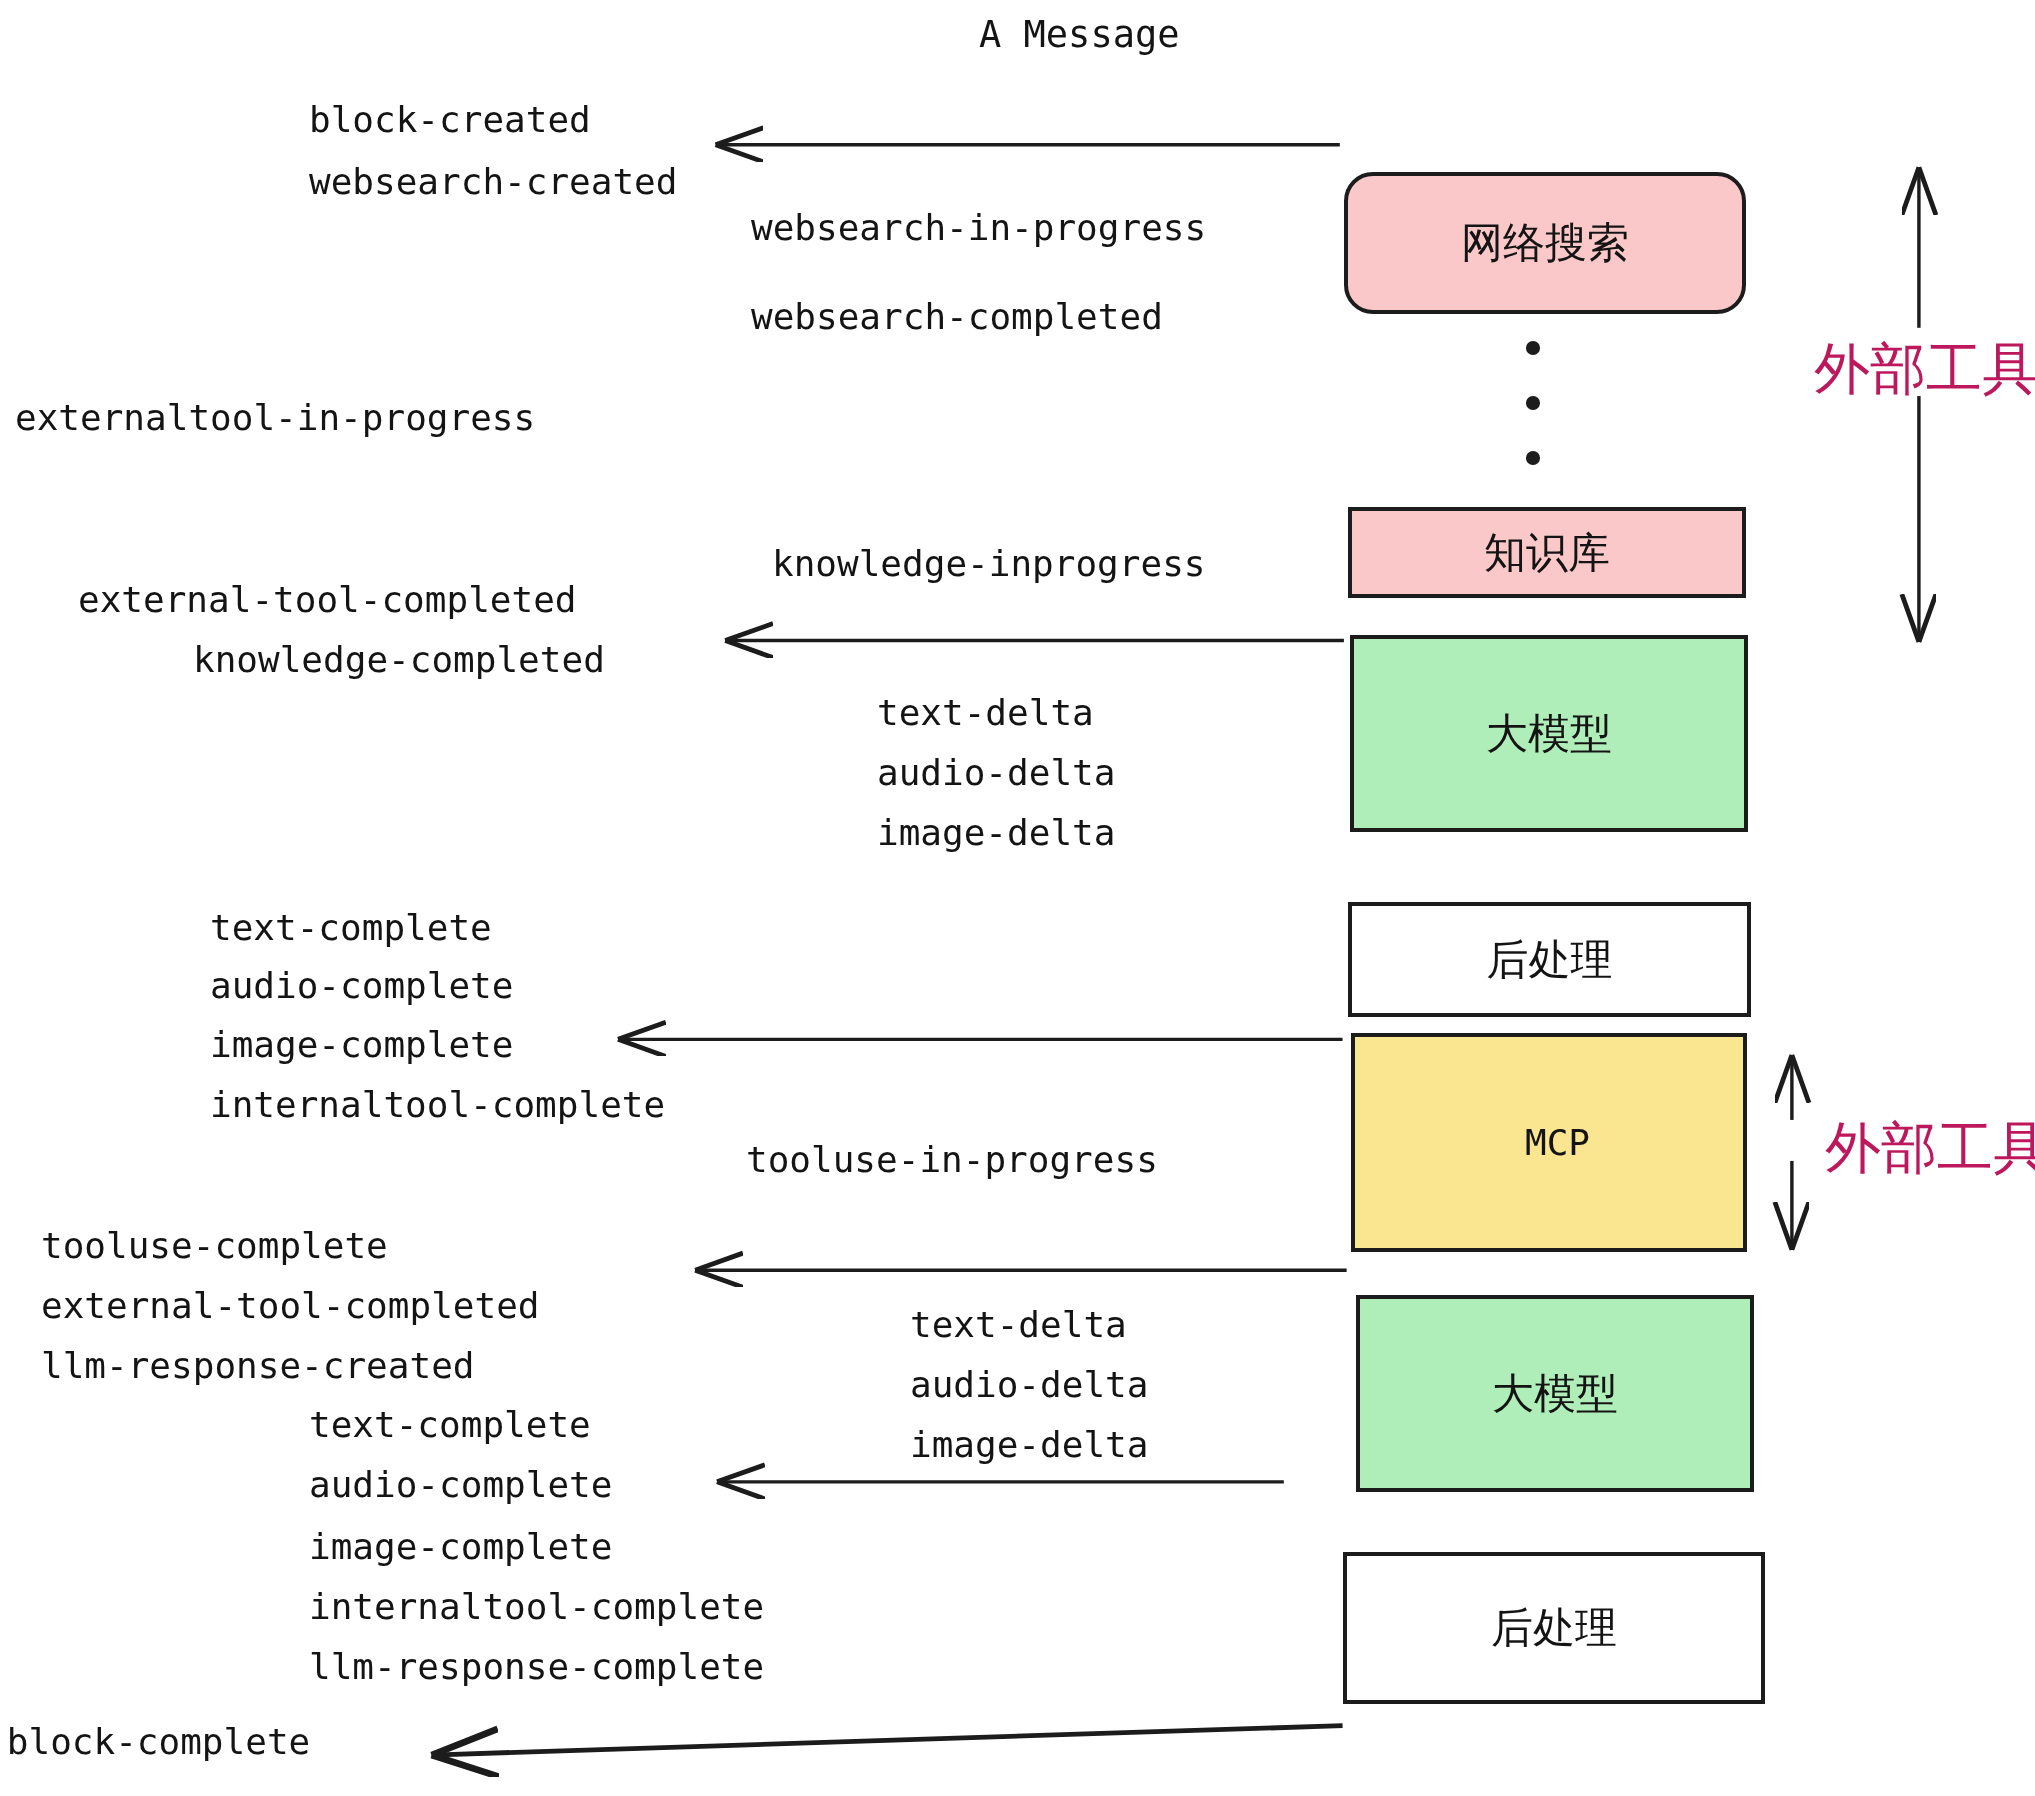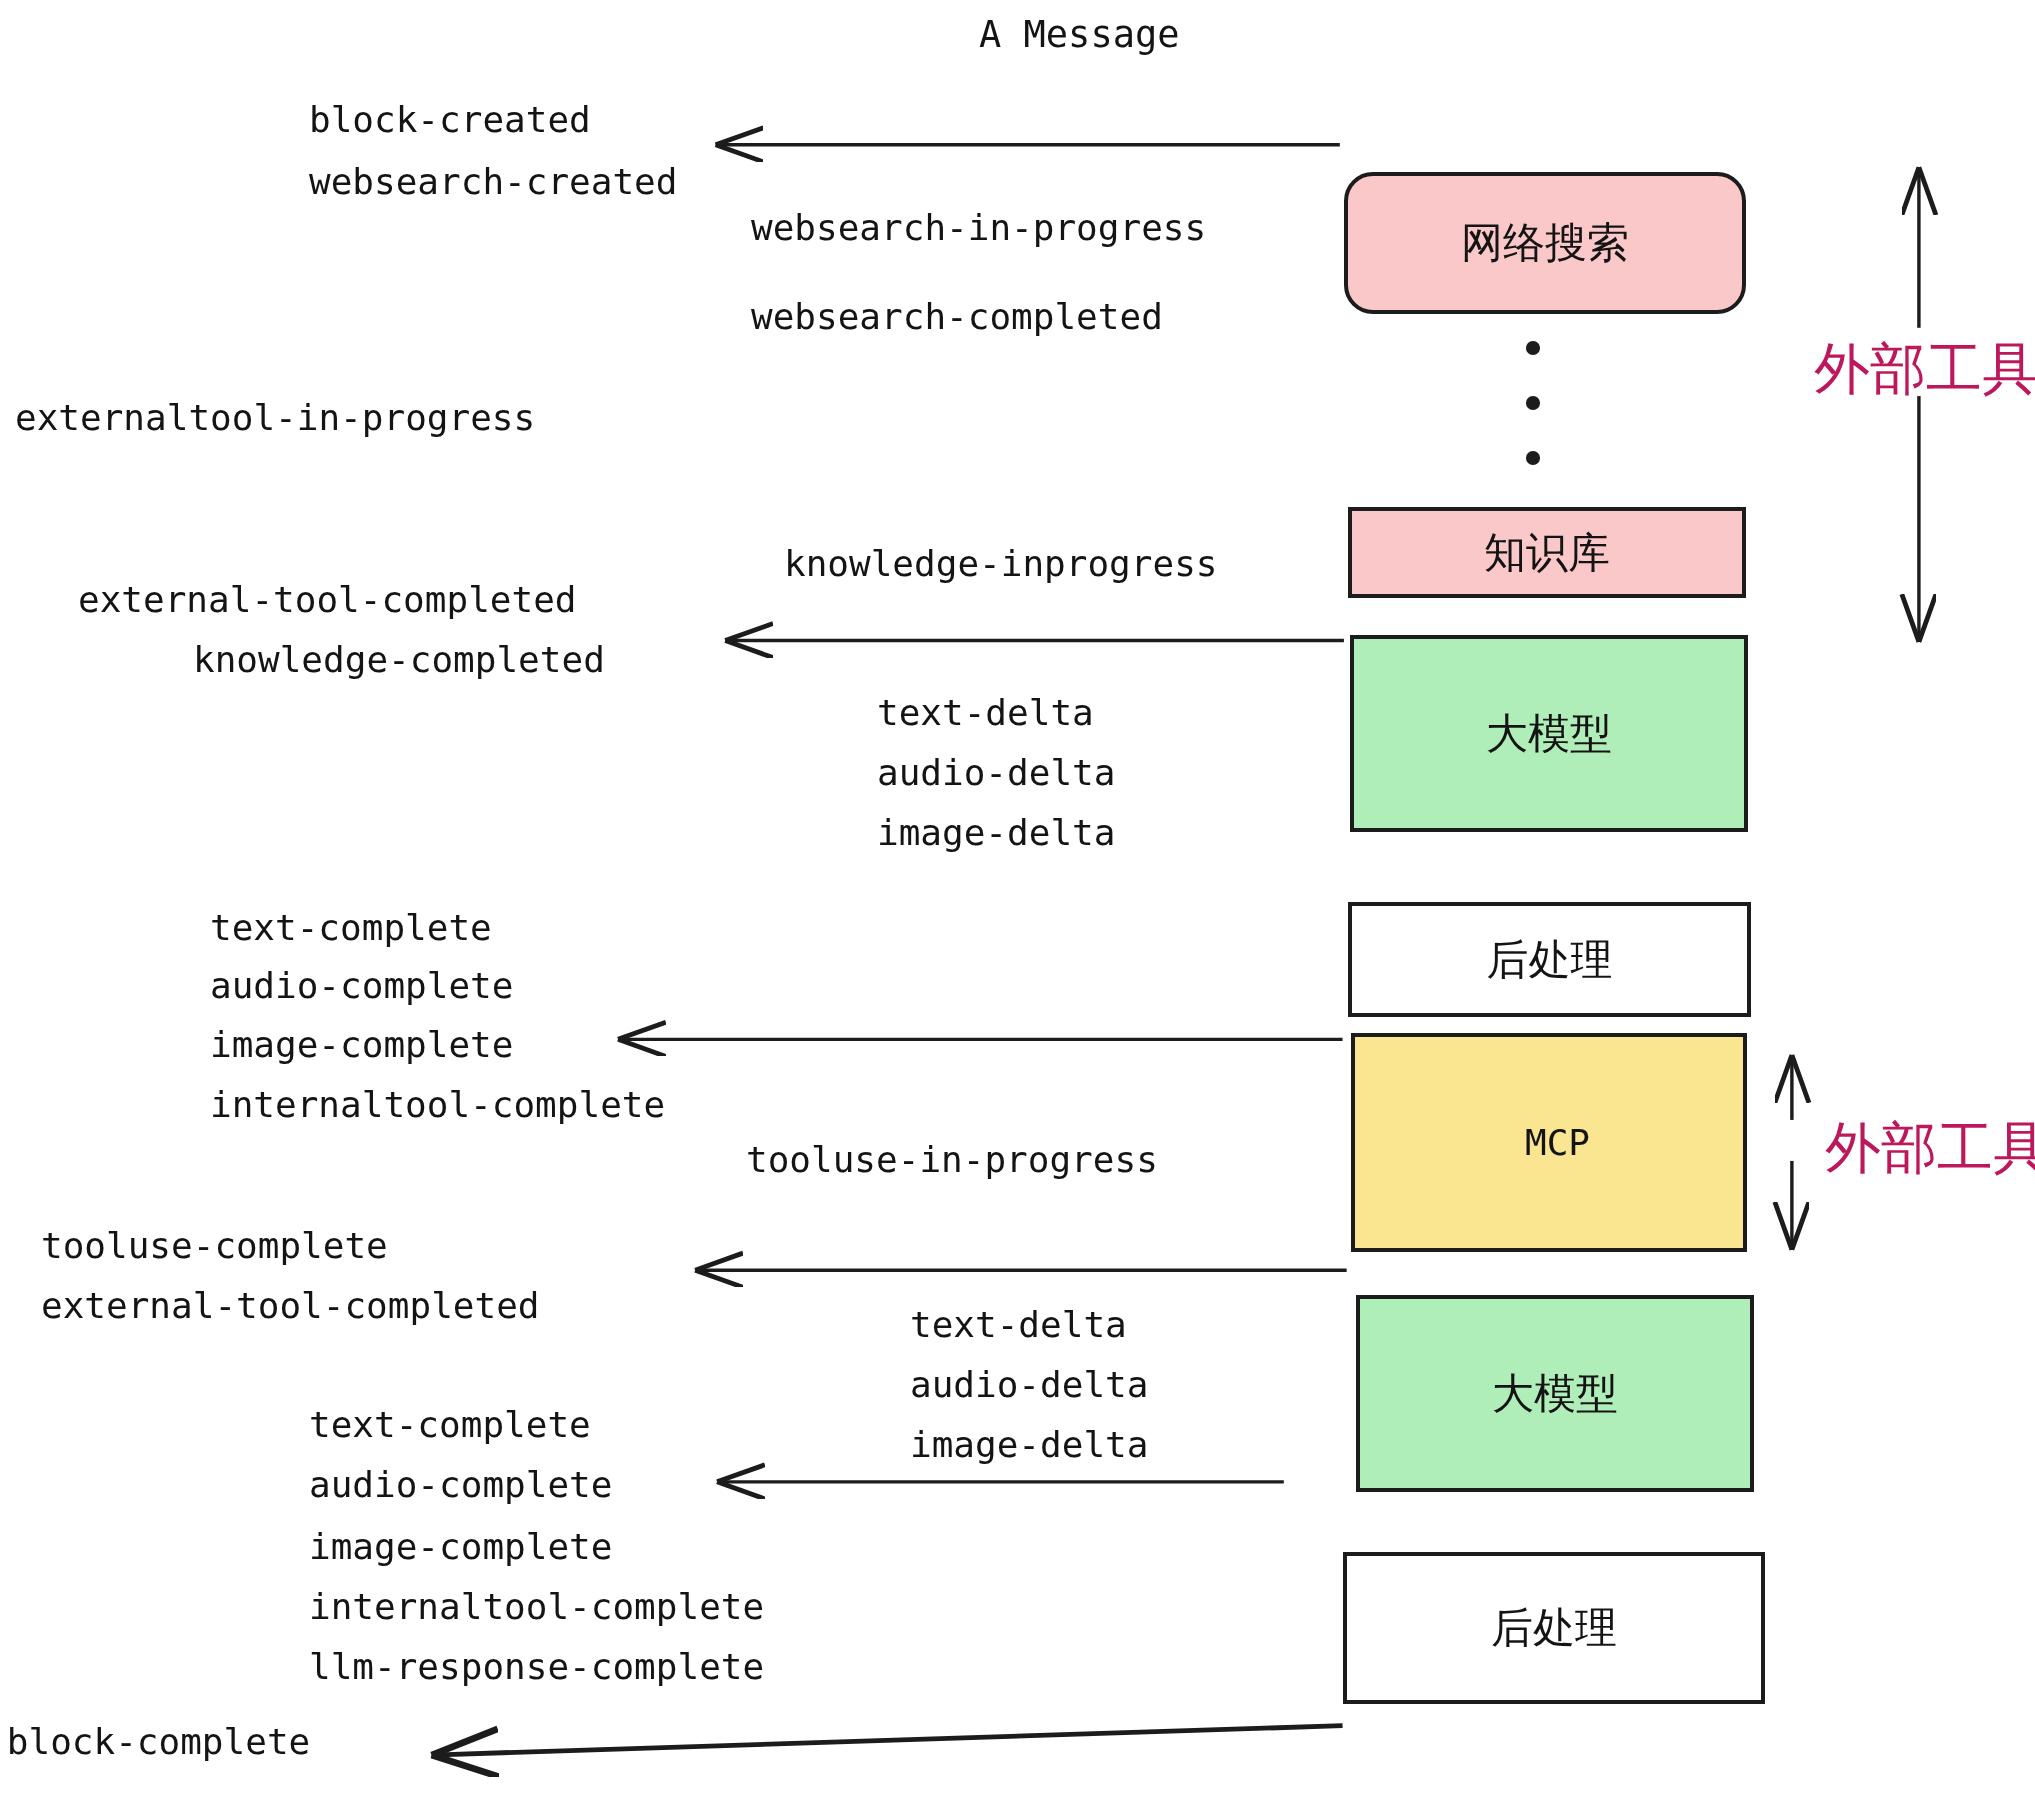--- a/index.html
+++ b/index.html
@@ -72,36 +72,37 @@
 
 <div id="stage">
 
   <div class="title" style="left:979px;top:16.4px;">A Message</div>
 
   <div class="evt" style="left:309px;top:102px;">block-created</div>
   <div class="evt" style="left:309px;top:164px;">websearch-created</div>
   <div class="evt" style="left:751px;top:210px;">websearch-in-progress</div>
   <div class="evt" style="left:751px;top:299px;">websearch-completed</div>
   <div class="evt" style="left:15px;top:400px;">externaltool-in-progress</div>
-  <div class="evt" style="left:772px;top:546px;margin-left:12px;">knowledge-inprogress</div>
+  <div class="evt" style="left:772px;top:546px;">knowledge-inprogress</div>
   <div class="evt" style="left:78px;top:582px;">external-tool-completed</div>
   <div class="evt" style="left:193px;top:642px;">knowledge-completed</div>
 
   <div class="evt" style="left:877px;top:695px;">text-delta</div>
   <div class="evt" style="left:877px;top:755px;">audio-delta</div>
   <div class="evt" style="left:877px;top:815px;">image-delta</div>
 
   <div class="evt" style="left:210px;top:910px;">text-complete</div>
   <div class="evt" style="left:210px;top:968px;">audio-complete</div>
   <div class="evt" style="left:210px;top:1027px;">image-complete</div>
   <div class="evt" style="left:210px;top:1087px;">internaltool-complete</div>
   <div class="evt" style="left:746px;top:1142px;">tooluse-in-progress</div>
 
   <div class="evt" style="left:41px;top:1228px;">tooluse-complete</div>
   <div class="evt" style="left:41px;top:1288px;">external-tool-completed</div>
+  <div class="evt" style="left:41px;top:1348px;">llm-response-created</div>
 
   <div class="evt" style="left:910px;top:1307px;">text-delta</div>
   <div class="evt" style="left:910px;top:1367px;">audio-delta</div>
   <div class="evt" style="left:910px;top:1427px;">image-delta</div>
 
   <div class="evt" style="left:309px;top:1407px;">text-complete</div>
   <div class="evt" style="left:309px;top:1467px;">audio-complete</div>
   <div class="evt" style="left:309px;top:1529px;">image-complete</div>
   <div class="evt" style="left:309px;top:1589px;">internaltool-complete</div>
   <div class="evt" style="left:309px;top:1649px;">llm-response-complete</div>

